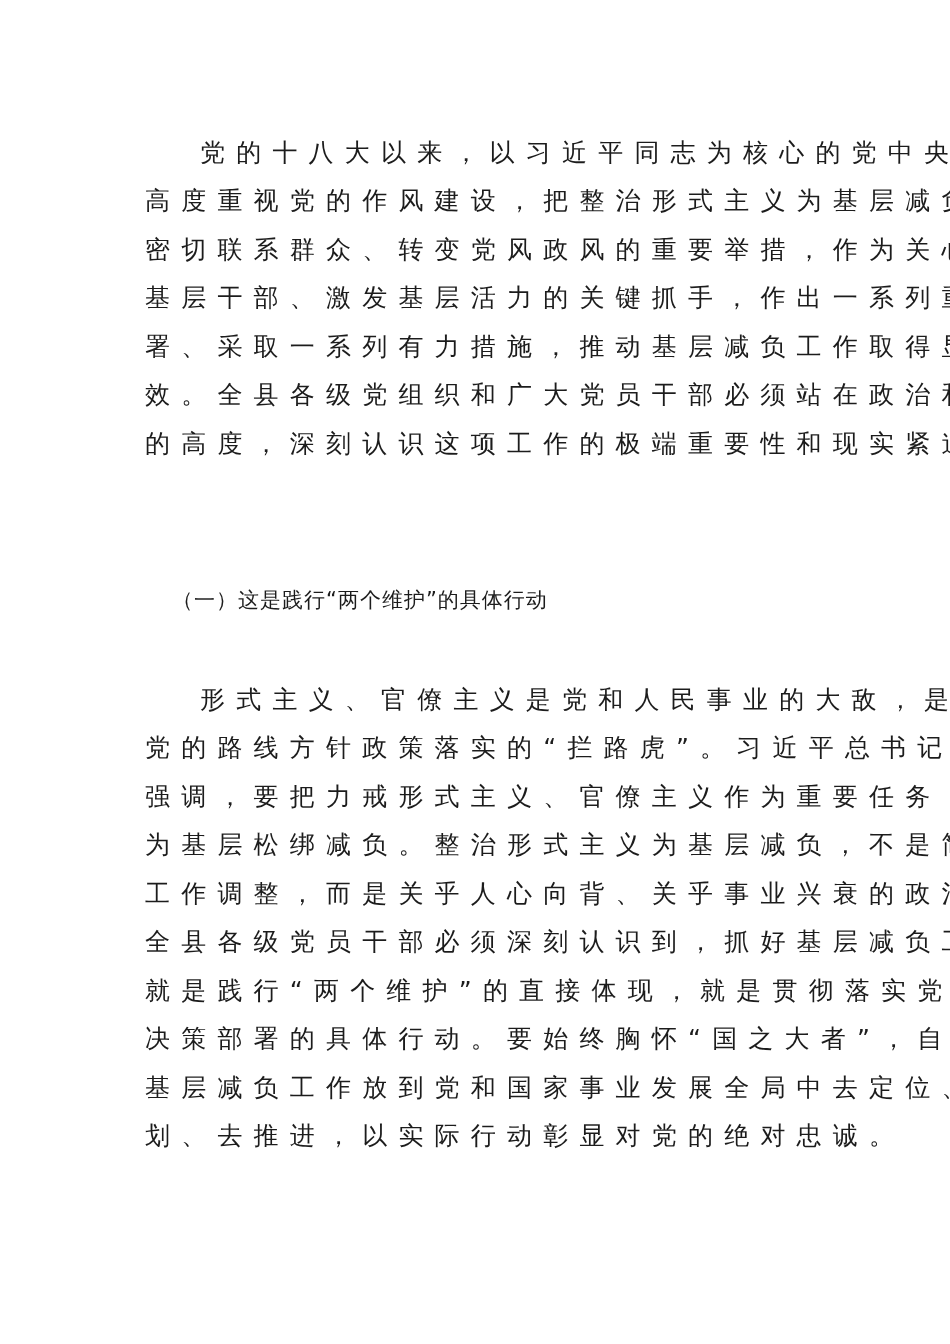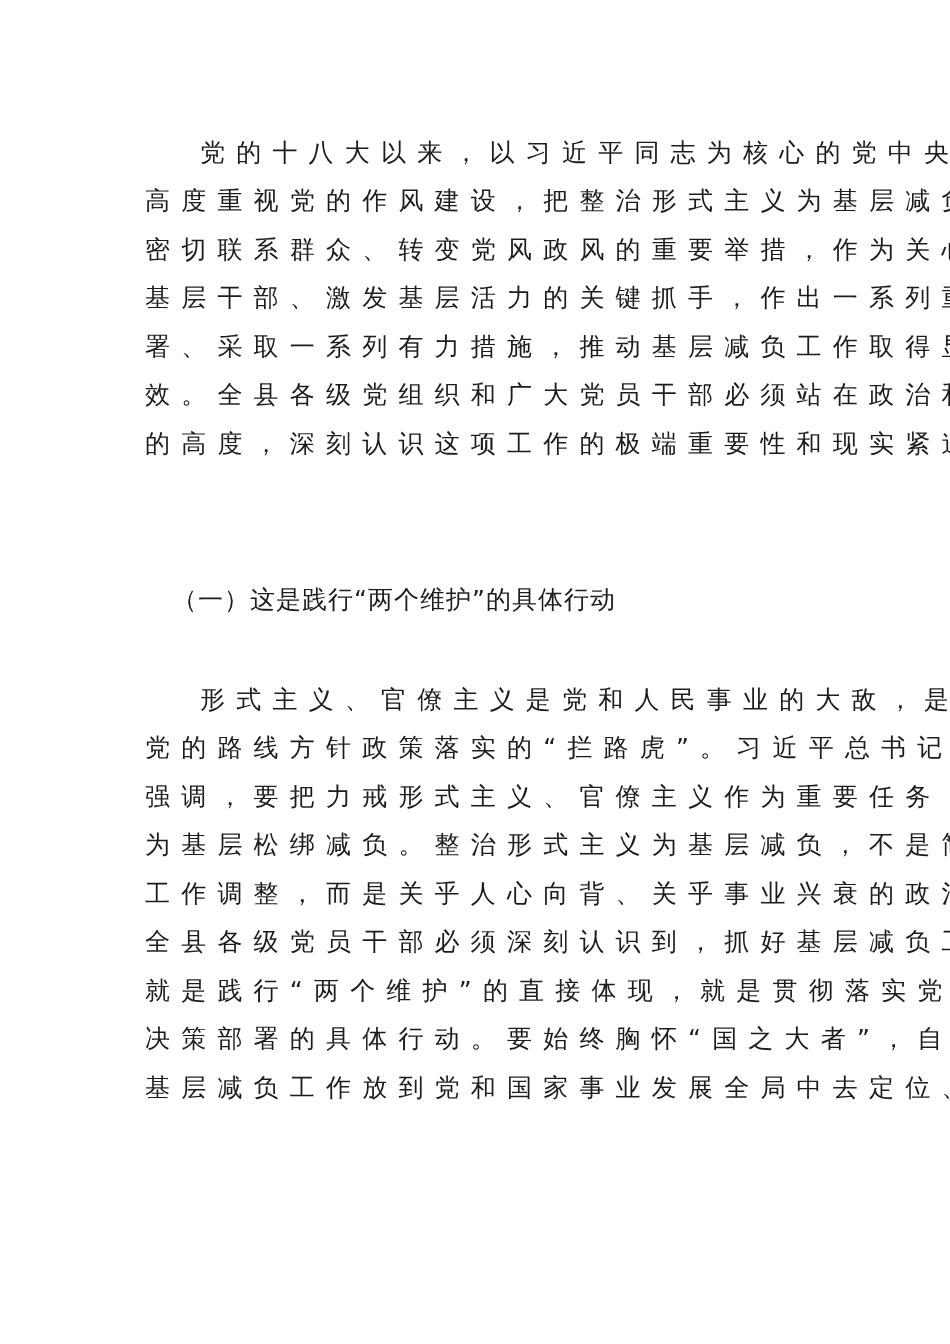--- a/index.html
+++ b/index.html
@@ -33,21 +33,21 @@
       white-space: nowrap;
       color: #1c1c1c;
     }
     .line.first {
       left: 200px;
     }
     .heading {
       position: absolute;
       left: 172px;
       height: 40px;
-      font-size: 25px;
+      font-size: 21px;
       line-height: 40px;
       letter-spacing: 1px;
       white-space: nowrap;
       color: #1c1c1c;
     }
   </style>
 </head>
 <body>
 
 <div class="page">
@@ -64,14 +64,15 @@
 
   <div class="line first" style="top:680px">形式主义、官僚主义是党和人民事业的大敌，是阻碍</div>
   <div class="line" style="top:728px">党的路线方针政策落实的“拦路虎”。习近平总书记反复</div>
   <div class="line" style="top:777px">强调，要把力戒形式主义、官僚主义作为重要任务，持续</div>
   <div class="line" style="top:825px">为基层松绑减负。整治形式主义为基层减负，不是简单的</div>
   <div class="line" style="top:874px">工作调整，而是关乎人心向背、关乎事业兴衰的政治任务</div>
   <div class="line" style="top:922px">全县各级党员干部必须深刻认识到，抓好基层减负工作，</div>
   <div class="line" style="top:971px">就是践行“两个维护”的直接体现，就是贯彻落实党中央</div>
   <div class="line" style="top:1019px">决策部署的具体行动。要始终胸怀“国之大者”，自觉把</div>
   <div class="line" style="top:1068px">基层减负工作放到党和国家事业发展全局中去定位、去谋</div>
+  <div class="line" style="top:1116px">划、去推进，以实际行动彰显对党的绝对忠诚。</div>
 
 </div>
 
 </body></html>

